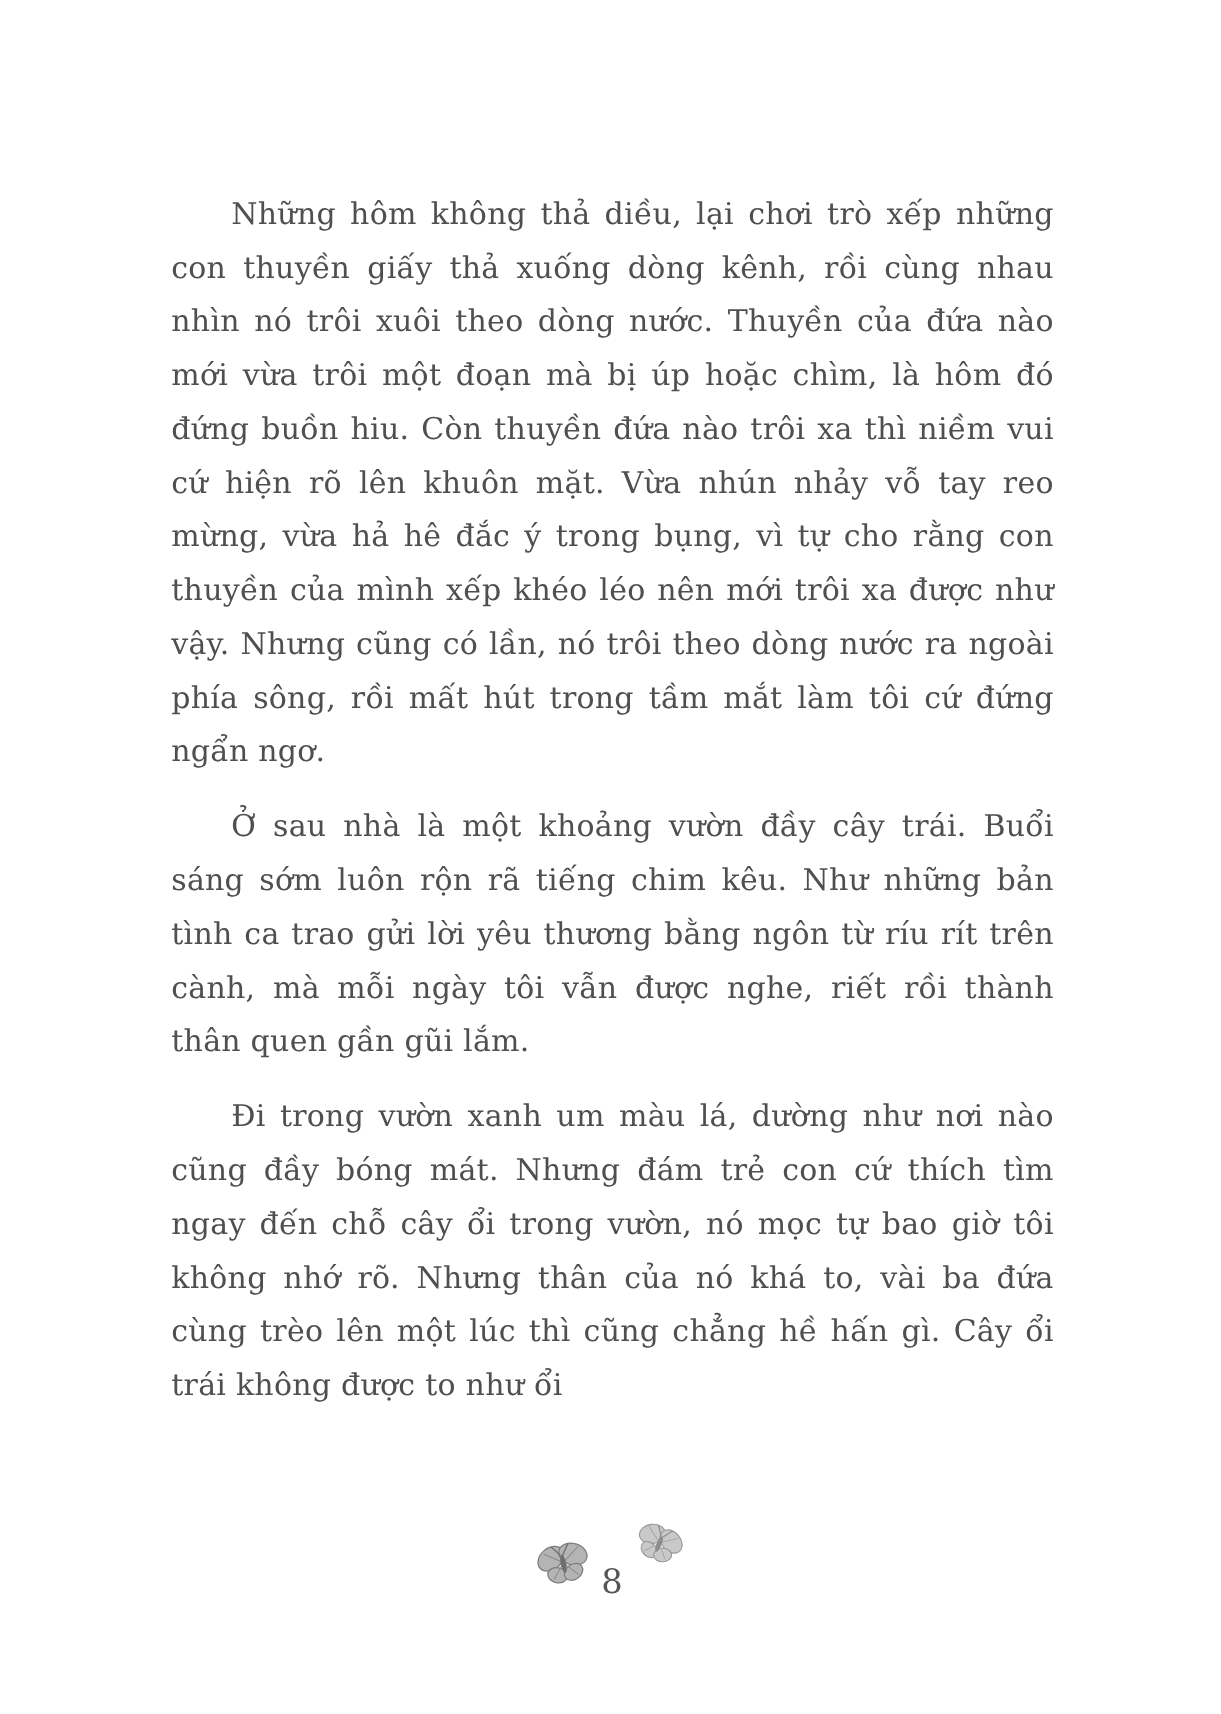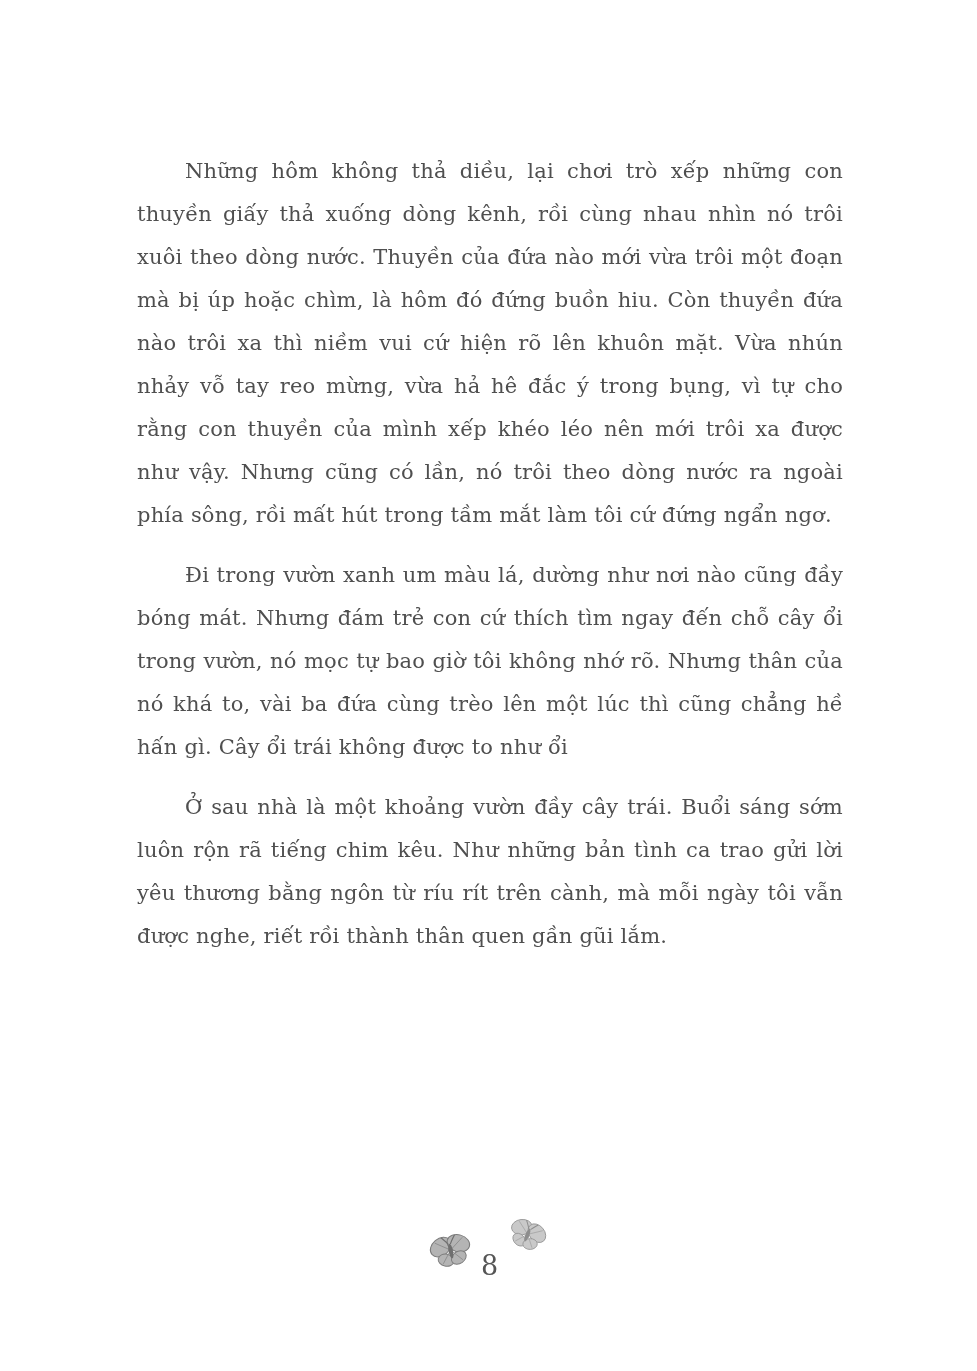--- a/index.html
+++ b/index.html
@@ -14,21 +14,21 @@
     background: #ffffff;
     overflow: hidden;
     font-family: "DejaVu Serif", "Liberation Serif", serif;
   }
   .text-block {
     position: absolute;
     left: 137px;
     width: 706px;
     top: 150px;
     color: #4f4f4f;
-    font-size: 21px;
+    font-size: 24px;
     line-height: 43px;
     text-align: justify;
     letter-spacing: 0.2px;
   }
   .text-block p {
     margin: 0 0 17px 0;
     text-indent: 48px;
   }
   .footer {
     position: absolute;
@@ -59,22 +59,22 @@
     font-family: "DejaVu Serif", "Liberation Serif", serif;
   }
 </style>
 </head>
 <body>
 
 <div class="page">
 
   <div class="text-block">
     <p>Những hôm không thả diều, lại chơi trò xếp những con thuyền giấy thả xuống dòng kênh, rồi cùng nhau nhìn nó trôi xuôi theo dòng nước. Thuyền của đứa nào mới vừa trôi một đoạn mà bị úp hoặc chìm, là hôm đó đứng buồn hiu. Còn thuyền đứa nào trôi xa thì niềm vui cứ hiện rõ lên khuôn mặt. Vừa nhún nhảy vỗ tay reo mừng, vừa hả hê đắc ý trong bụng, vì tự cho rằng con thuyền của mình xếp khéo léo nên mới trôi xa được như vậy. Nhưng cũng có lần, nó trôi theo dòng nước ra ngoài phía sông, rồi mất hút trong tầm mắt làm tôi cứ đứng ngẩn ngơ.</p>
+    <p>Ở sau nhà là một khoảng vườn đầy cây trái. Buổi sáng sớm luôn rộn rã tiếng chim kêu. Như những bản tình ca trao gửi lời yêu thương bằng ngôn từ ríu rít trên cành, mà mỗi ngày tôi vẫn được nghe, riết rồi thành thân quen gần gũi lắm.</p>
     <p>Đi trong vườn xanh um màu lá, dường như nơi nào cũng đầy bóng mát. Nhưng đám trẻ con cứ thích tìm ngay đến chỗ cây ổi trong vườn, nó mọc tự bao giờ tôi không nhớ rõ. Nhưng thân của nó khá to, vài ba đứa cùng trèo lên một lúc thì cũng chẳng hề hấn gì. Cây ổi trái không được to như ổi</p>
-    <p>Ở sau nhà là một khoảng vườn đầy cây trái. Buổi sáng sớm luôn rộn rã tiếng chim kêu. Như những bản tình ca trao gửi lời yêu thương bằng ngôn từ ríu rít trên cành, mà mỗi ngày tôi vẫn được nghe, riết rồi thành thân quen gần gũi lắm.</p>
   </div>
 
   <div class="footer">
     <span class="butterfly left">
       <svg width="44" height="40" viewBox="0 0 44 40" aria-hidden="true">
         <g fill="#b4b4b4" stroke="#7d7d7d" stroke-width="1">
           <ellipse cx="13" cy="13" rx="11.5" ry="8.5" transform="rotate(-28 13 13)"></ellipse>
           <ellipse cx="31" cy="13" rx="11.5" ry="8.5" transform="rotate(28 31 13)"></ellipse>
           <ellipse cx="15.5" cy="27" rx="8" ry="6" transform="rotate(24 15.5 27)"></ellipse>
           <ellipse cx="28.5" cy="27" rx="8" ry="6" transform="rotate(-24 28.5 27)"></ellipse>

